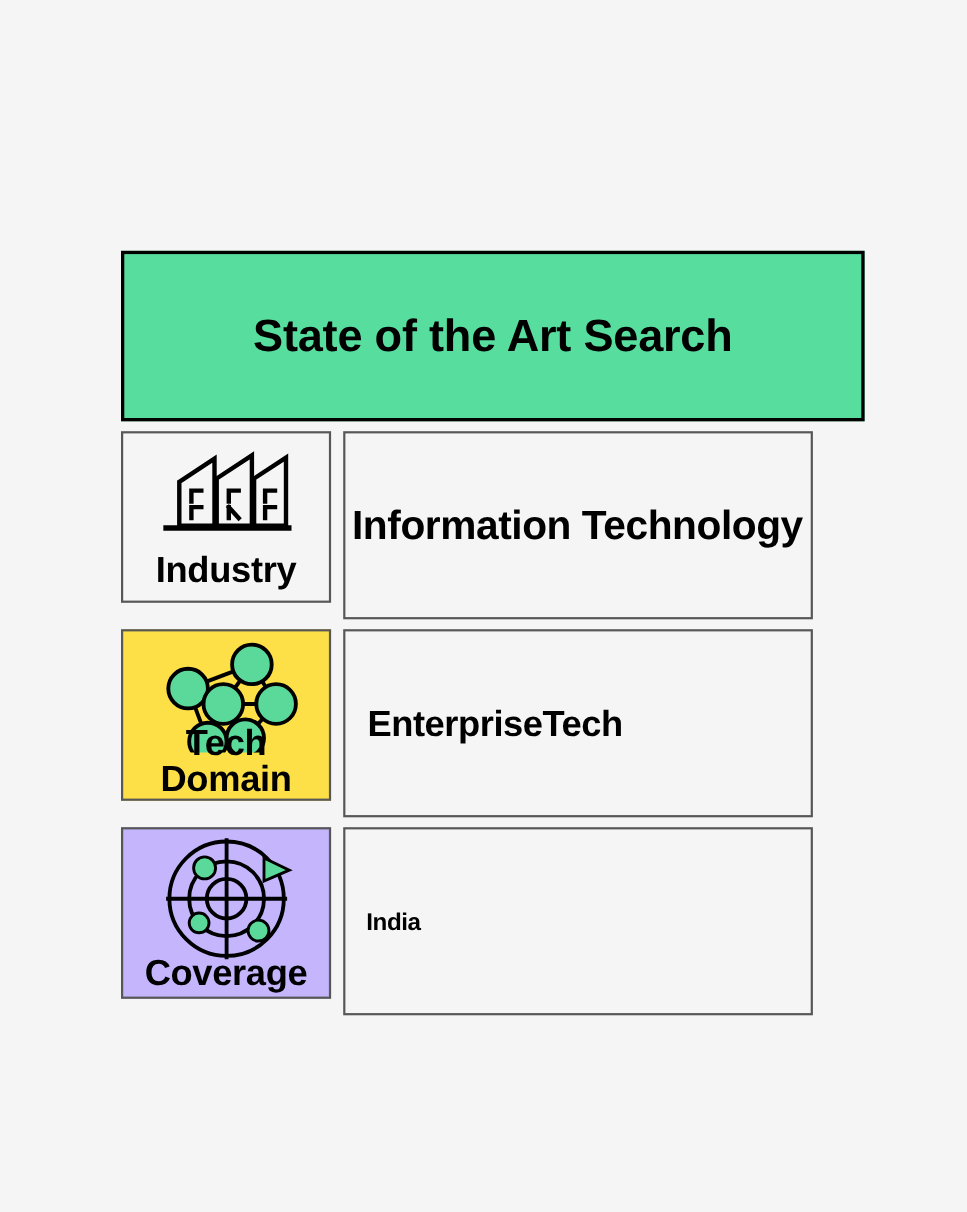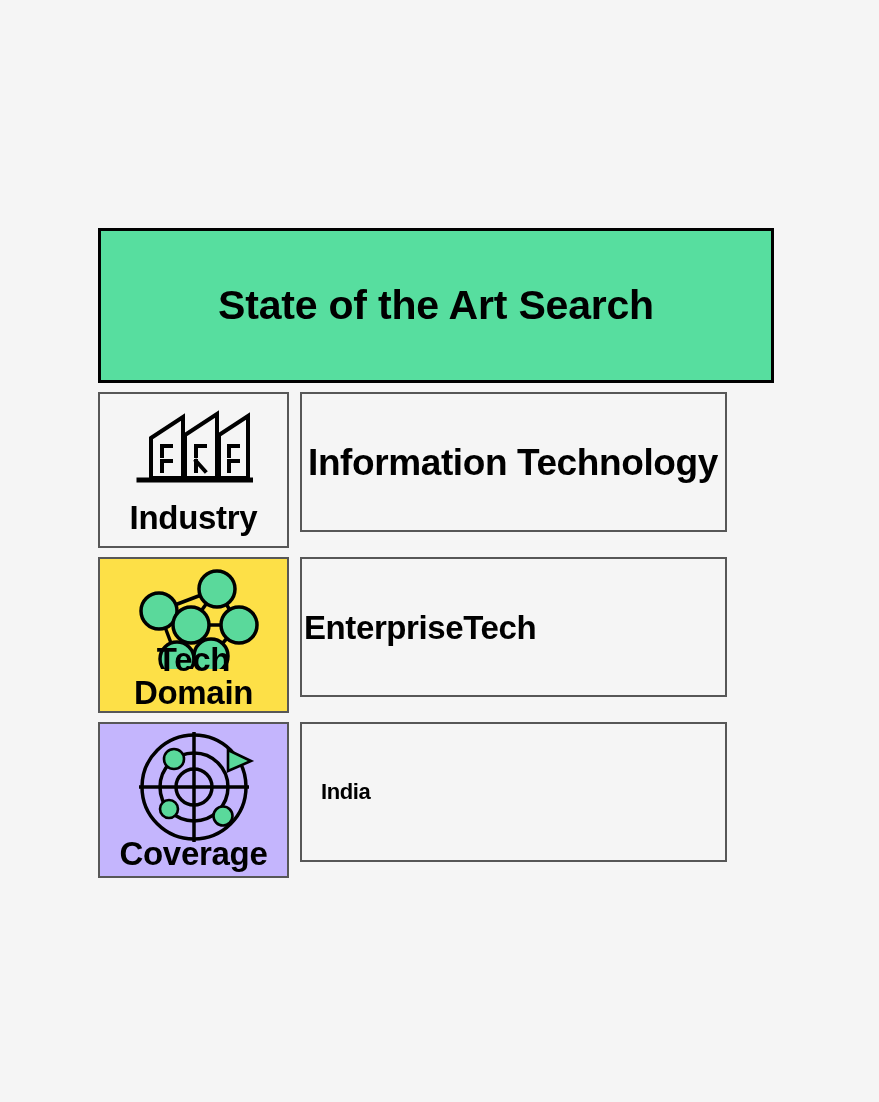--- a/index.html
+++ b/index.html
@@ -10,21 +10,21 @@
     width: 879px;
     height: 1102px;
     background: #f5f5f5;
     font-family: "Liberation Sans", sans-serif;
     overflow: hidden;
     position: relative;
   }
 
   #report-card {
     position: absolute;
-    left: 98px;
+    left: 110px;
     top: 228px;
     width: 679px;
   }
 
   
   .report-header {
     box-sizing: border-box;
     width: 676px;
     height: 155px;
     background: #57de9f;
@@ -88,36 +88,36 @@
     line-height: 1;
     letter-spacing: -0.3px;
   }
   .label-text.text-industry { bottom: 12px; }
   .label-text.text-net      { bottom: 2px; }
   .label-text.text-radar    { bottom: 6px; }
 
   .value-cell {
     box-sizing: border-box;
     width: 427px;
-    height: 140px;
+    height: 171px;
     margin-left: 11px;
     border: 2px solid #575757;
     background: #f5f5f5;
     display: flex;
     align-items: center;
     flex: 0 0 auto;
   }
   .value-text {
     font-weight: bold;
     color: #000000;
     line-height: 1;
     letter-spacing: -0.4px;
   }
   .value-text.size-lg { font-size: 37px; padding-left: 6px; }
-  .value-text.size-md { font-size: 33px; padding-left: 2px; }
+  .value-text.size-md { font-size: 33px; padding-left: 20px; }
   .value-text.size-sm { font-size: 22px; padding-left: 19px; }
 </style>
 </head>
 <body>
 
 <div id="report-card">
 
   <div class="report-header">
     <div class="report-header-title">
       <span>State of the Art Search</span>

